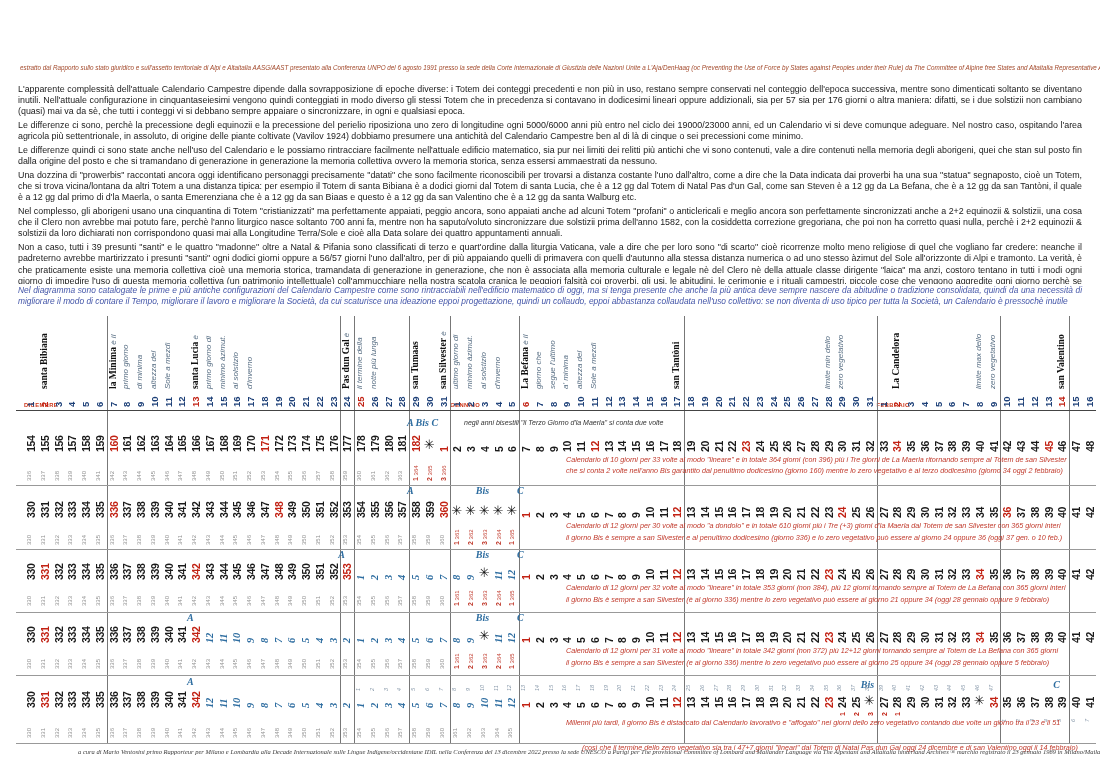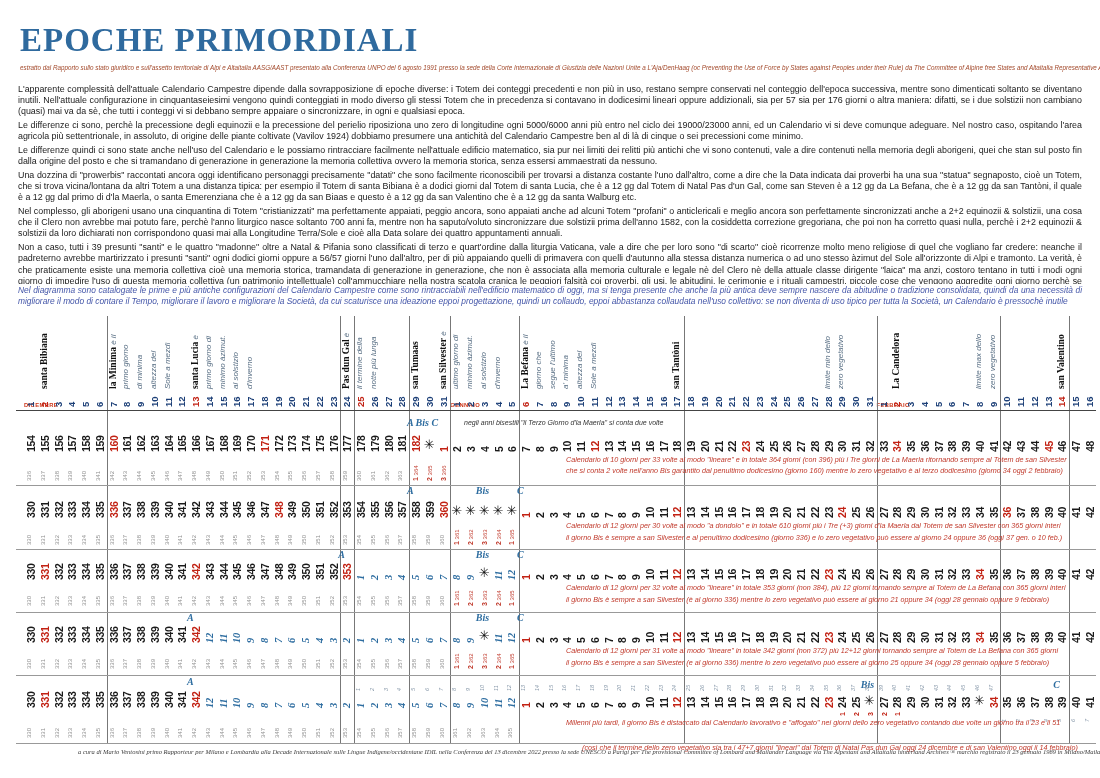--- a/index.html
+++ b/index.html
@@ -38,21 +38,20 @@
   .mlabel{position:absolute;font-size:5.8px;font-weight:bold;color:#cc3316;letter-spacing:.4px;}
   .sline{font-size:8px;font-style:italic;color:#5b7186;}
   .sline b{font-style:normal;font-size:9.5px;color:#101010;font-family:"Liberation Serif",serif;}
   .vline{position:absolute;width:1px;background:#777;}
   .hline{position:absolute;height:1px;background:#999;}
 </style>
 </head>
 <body>
 
 <div class="page">
-  <div class="title">EPOCHE PRIMORDIALI</div>
   <div class="sourceline">estratto dal Rapporto sullo stato giuridico e sull'assetto territoriale di Alpi e Altaitalia AASG/AAST presentato alla Conferenza UNPO del 6 agosto 1991 presso la sede della Corte Internazionale di Giustizia delle Nazioni Unite a L'Aja/DenHaag (oc Preventing the Use of Force by States against Peoples under their Rule) da The Committee of Alpine free States and Altaitalia Representative Acting Committee (deputy director Maria Ventonisi)</div>
 
   <div class="paras">
     <p>L'apparente complessità dell'attuale Calendario Campestre dipende dalla sovrapposizione di epoche diverse: i Totem dei conteggi precedenti e non più in uso, restano sempre conservati nel conteggio dell'epoca successiva, mentre sono dimenticati soltanto se diventano inutili. Nell'attuale configurazione in cinquantaseiesimi vengono quindi conteggiati in modo diverso gli stessi Totem che in precedenza si contavano in dodicesimi lineari oppure addizionali, sia per 57 sia per 176 giorni o altra maniera: difatti, se i due solstizii non cambiano (quasi) mai va da sè, che tutti i conteggi vi si debbano sempre appaiare o sincronizzare, in ogni e qualsiasi epoca.</p>
     <p>Le differenze ci sono, perchè la precessione degli equinozii e la precessione del perielio riposiziona uno zero di longitudine ogni 5000/6000 anni più entro nel ciclo dei 19000/23000 anni, ed un Calendario vi si deve comunque adeguare. Nel nostro caso, ospitando l'area agricola più settentrionale, in assoluto, di origine delle piante coltivate (Vavilov 1924) dobbiamo presumere una antichità del Calendario Campestre ben al di là di cinque o sei precessioni come minimo.</p>
     <p>Le differenze quindi ci sono state anche nell'uso del Calendario e le possiamo rintracciare facilmente nell'attuale edificio matematico, sia pur nei limiti dei relitti più antichi che vi sono contenuti, vale a dire contenuti nella memoria degli aborigeni, quei che stan sul posto fin dalla origine del posto e che si tramandano di generazione in generazione la memoria collettiva ovvero la memoria storica, senza essersi ammaestrati da nessuno.</p>
     <p>Una dozzina di "prowerbis" raccontati ancora oggi identificano personaggi precisamente "datati" che sono facilmente riconoscibili per trovarsi a distanza costante l'uno dall'altro, come a dire che la Data indicata dai proverbi ha una sua "statua" segnaposto, cioè un Totem, che si trova vicina/lontana da altri Totem a una distanza tipica: per esempio il Totem di santa Bibiana è a dodici giorni dal Totem di santa Lucia, che è a 12 gg dal Totem di Natal Pas d'un Gal, come san Steven è a 12 gg da La Befana, che è a 12 gg da san Tantòni, il quale è a 12 gg dal primo di d'la Maerla, o santa Emerenziana che è a 12 gg da san Biaas e questo è a 12 gg da san Valentino che è a 12 gg da santa Walburg etc.</p>
     <p>Nel complesso, gli aborigeni usano una cinquantina di Totem "cristianizzati" ma perfettamente appaiati, peggio ancora, sono appaiati anche ad alcuni Totem "profani" o anticlericali e meglio ancora son perfettamente sincronizzati anche a 2+2 equinozii &amp; solstizii, una cosa che il Clero non avrebbe mai potuto fare, perchè l'anno liturgico nasce soltanto 700 anni fa, mentre non ha saputo/voluto sincronizzare due solstizii prima dell'anno 1582, con la cosiddetta correzione gregoriana, che poi non ha corretto quasi nulla, perchè i 2+2 equinozii &amp; solstizii da loro dichiarati non corrispondono quasi mai alla Longitudine Terra/Sole e cioè alla Data solare dei quattro appuntamenti annuali.</p>
     <p>Non a caso, tutti i 39 presunti "santi" e le quattro "madonne" oltre a Natal &amp; Pifania sono classificati di terzo e quart'ordine dalla liturgia Vaticana, vale a dire che per loro sono "di scarto" cioè ricorrenze molto meno religiose di quel che vogliano far credere: neanche il padreterno avrebbe martirizzato i presunti "santi" ogni dodici giorni oppure a 56/57 giorni l'uno dall'altro, per di più appaiando quelli di primavera con quelli d'autunno alla stessa distanza numerica o ad uno stesso àzimut del Sole all'orizzonte di Alpi e tramonto. La verità, è che praticamente esiste una memoria collettiva cioè una memoria storica, tramandata di generazione in generazione, che non è associata alla memoria culturale e legale nè del Clero nè della attuale classe dirigente "laica" ma anzi, costoro tentano in tutti i modi ogni giorno di impedire l'uso di questa memoria collettiva (un patrimonio intellettuale) coll'ammucchiare nella nostra scatola cranica le peggiori falsità coi proverbi, gli usi, le abitudini, le cerimonie e i rituali campestri, piccole cose che vengono aggredite ogni giorno perchè se fossero lasciate libere toglierebbero spazio a un sistema culturale contorto.</p>
   </div>

